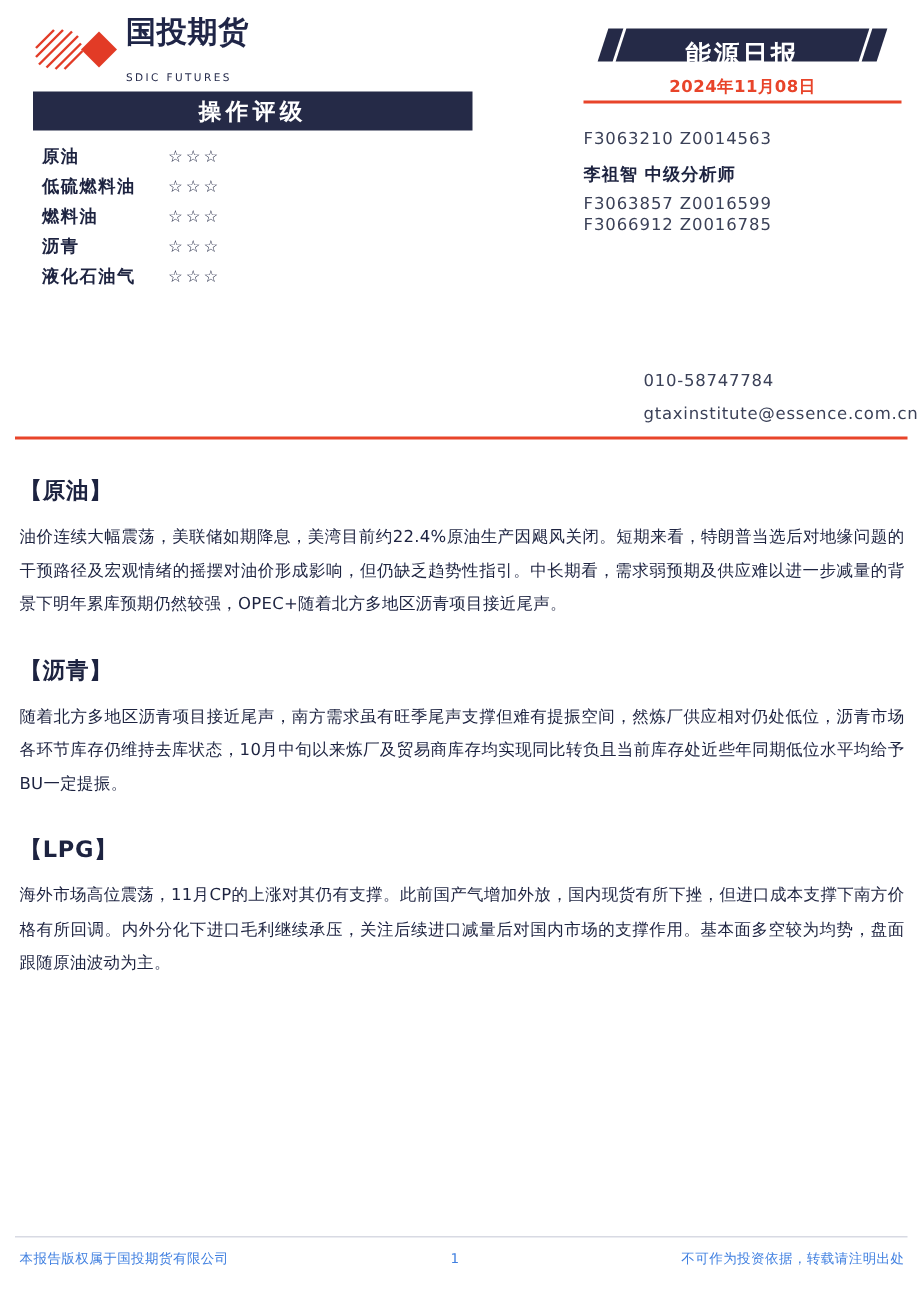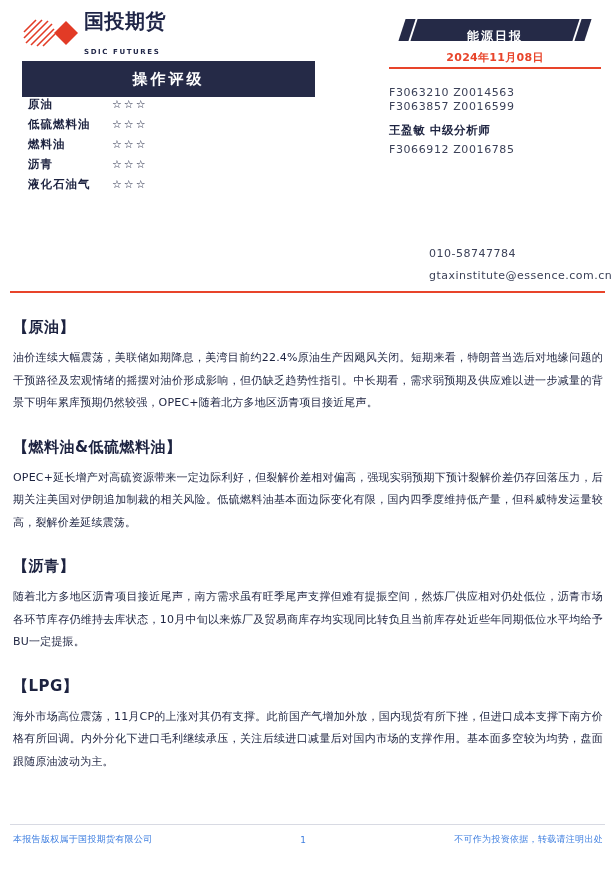--- a/index.html
+++ b/index.html
@@ -50,33 +50,33 @@
   }
   .logo-cn {
     font-family: "DejaVu Sans", "Liberation Sans", sans-serif;
     font-size: 20px;
     font-weight: bold;
     color: #1f2547;
     letter-spacing: 0.5px;
   }
   .logo-en {
     font-size: 7px;
-    font-weight: bold;
+    font-weight: normal;
     color: #1f2547;
     letter-spacing: 1.6px;
     margin-top: 18px;
   }
 
   
   .rating-title {
     position: absolute;
     left: 22px;
     top: 61px;
     width: 293px;
-    height: 36px;
+    height: 26px;
     background: #252a47;
     color: #ffffff;
     font-size: 15px;
     font-weight: bold;
     letter-spacing: 3px;
     display: flex;
     align-items: center;
     justify-content: center;
   }
   .rating-list {
@@ -125,21 +125,21 @@
   .banner-label {
     position: absolute;
     left: 0;
     top: 0;
     width: 178px;
     height: 34px;
     display: flex;
     align-items: center;
     justify-content: center;
     color: #ffffff;
-    font-size: 12px;
+    font-size: 17px;
     font-weight: bold;
     letter-spacing: 2px;
   }
   .banner-tick-l, .banner-tick-r {
     position: absolute;
     top: 0;
     width: 10px;
     height: 22px;
     background: #252a47;
     transform: skewX(-18deg);
@@ -315,44 +315,40 @@
       <div class="banner"></div>
       <div class="banner-tick-r"></div>
       <div class="banner-label">能源日报</div>
     </div>
 
     <div class="report-date">2024年11月08日</div>
     <div class="date-rule"></div>
 
     <div class="analysts">
       <div class="an-code">F3063210  Z0014563</div>
+      <div class="an-name">李祖智  中级分析师</div>
       <div class="an-code">F3063857  Z0016599</div>
-      <div class="an-name">王盈敏  中级分析师</div>
       <div class="an-code">F3066912  Z0016785</div>
     </div>
 
     <div class="contact">
       <div class="contact-line">010-58747784</div>
       <div class="contact-line">gtaxinstitute@essence.com.cn</div>
     </div>
 
     <div class="header-rule"></div>
   </div>
 
   <div class="content">
 
     <div class="section">
       <div class="sec-head">【原油】</div>
       <div class="sec-body">油价连续大幅震荡，美联储如期降息，美湾目前约22.4%原油生产因飓风关闭。短期来看，特朗普当选后对地缘问题的干预路径及宏观情绪的摇摆对油价形成影响，但仍缺乏趋势性指引。中长期看，需求弱预期及供应难以进一步减量的背景下明年累库预期仍然较强，OPEC+随着北方多地区沥青项目接近尾声。</div>
     </div>
 
-    <div class="section">
-      <div class="sec-head">【燃料油&amp;低硫燃料油】</div>
-      <div class="sec-body">OPEC+延长增产对高硫资源带来一定边际利好，但裂解价差相对偏高，强现实弱预期下预计裂解价差仍存回落压力，后期关注美国对伊朗追加制裁的相关风险。低硫燃料油基本面边际变化有限，国内四季度维持低产量，但科威特发运量较高，裂解价差延续震荡。</div>
-    </div>
 
     <div class="section">
       <div class="sec-head">【沥青】</div>
       <div class="sec-body">随着北方多地区沥青项目接近尾声，南方需求虽有旺季尾声支撑但难有提振空间，然炼厂供应相对仍处低位，沥青市场各环节库存仍维持去库状态，10月中旬以来炼厂及贸易商库存均实现同比转负且当前库存处近些年同期低位水平均给予BU一定提振。</div>
     </div>
 
     <div class="section">
       <div class="sec-head">【LPG】</div>
       <div class="sec-body">海外市场高位震荡，11月CP的上涨对其仍有支撑。此前国产气增加外放，国内现货有所下挫，但进口成本支撑下南方价格有所回调。内外分化下进口毛利继续承压，关注后续进口减量后对国内市场的支撑作用。基本面多空较为均势，盘面跟随原油波动为主。</div>
     </div>

